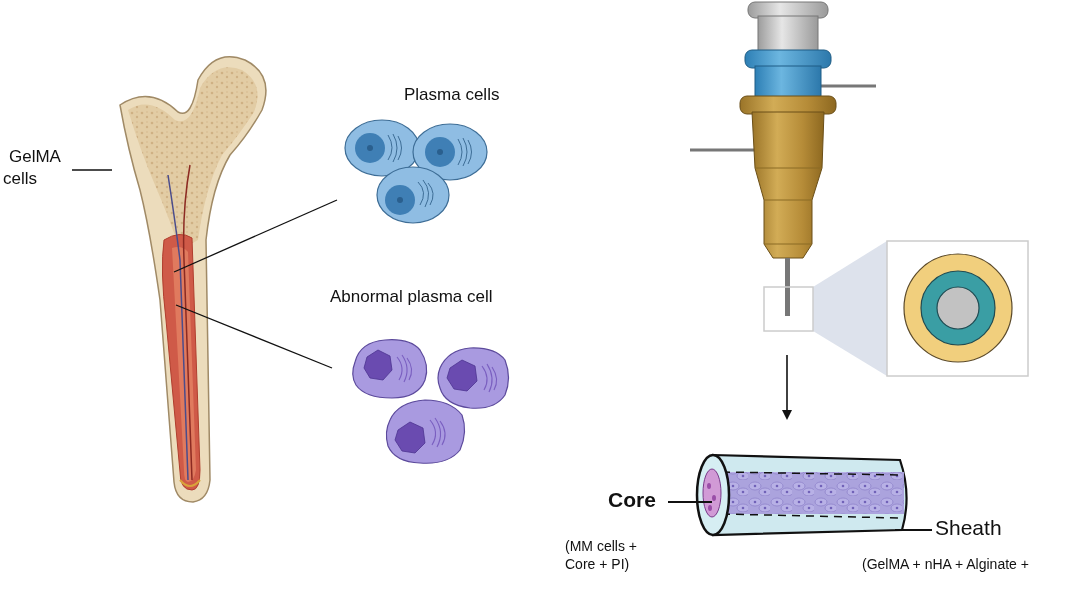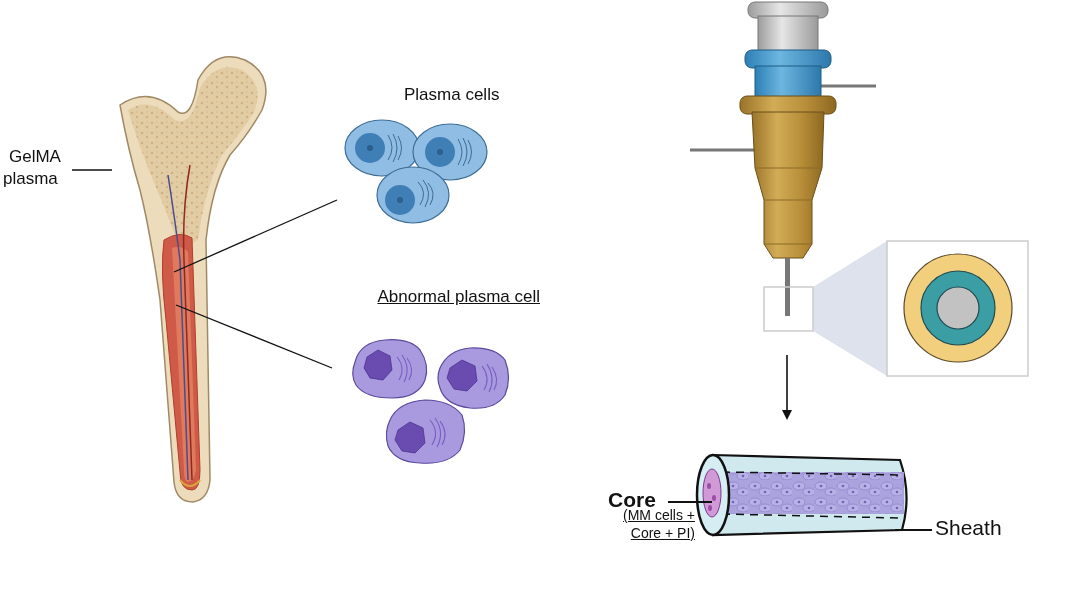--- a/index.html
+++ b/index.html
@@ -1,19 +1,19 @@
 <!DOCTYPE html>
 <html><head>
 <meta charset="utf-8">
 <style>
   html,body{margin:0;padding:0;background:#fff;}
   body{width:1080px;height:596px;position:relative;overflow:hidden;font-family:"Liberation Sans",sans-serif;color:#111;}
   svg{position:absolute;left:0;top:0;}
   .lbl{position:absolute;font-family:"Liberation Sans",sans-serif;color:#111;white-space:nowrap;}
-  .c{text-align:right;text-decoration:underline;}
+  .c{text-align:left;}
 </style>
 </head>
 <body>
 
 <svg width="1080" height="596" viewBox="0 0 1080 596">
   <defs>
     <pattern id="spongy" width="10" height="10" patternUnits="userSpaceOnUse">
       <rect width="10" height="10" fill="#e2cca4"></rect>
       <circle cx="2" cy="3" r="1.3" fill="#cfb184"></circle>
       <circle cx="7" cy="7" r="1.2" fill="#cfb184"></circle>
@@ -136,30 +136,31 @@
     <ellipse cx="709" cy="486" rx="2" ry="3" fill="#9a4ea8"></ellipse>
     <ellipse cx="714" cy="498" rx="2" ry="3" fill="#9a4ea8"></ellipse>
     <ellipse cx="710" cy="508" rx="2" ry="3" fill="#9a4ea8"></ellipse>
   </g>
   <line x1="668" y1="502" x2="712" y2="502" stroke="#111" stroke-width="2"></line>
   <line x1="895" y1="530" x2="932" y2="530" stroke="#111" stroke-width="2"></line>
 </svg>
 
 <div class="lbl" style="left:9px;top:146px;font-size:17px;line-height:22px;">
   <div>GelMA</div>
-  <div style="margin-left:-6px;">plasma</div>
+  <div style="margin-left:-6px;">cells</div>
 </div>
 
 <div class="lbl" style="left:404px;top:85px;font-size:17px;">Plasma cells</div>
 
 <div class="lbl c" style="left:330px;top:285px;width:210px;font-size:17px;line-height:24px;">
   <div>Abnormal plasma cell</div>
 </div>
 
 <div class="lbl" style="left:608px;top:488px;font-size:21px;font-weight:bold;">Core</div>
-<div class="lbl c" style="left:565px;top:506px;width:130px;font-size:14px;line-height:18px;">
+<div class="lbl c" style="left:565px;top:537px;width:130px;font-size:14px;line-height:18px;">
   <div>(MM cells +</div>
   <div>Core + PI)</div>
 </div>
 
 <div class="lbl" style="left:935px;top:516px;font-size:21px;font-weight:normal;">Sheath</div>
 <div class="lbl c" style="left:862px;top:555px;width:218px;font-size:14px;line-height:18px;">
+  <div>(GelMA + nHA + Alginate +</div>
 </div>
 
 </body></html>

